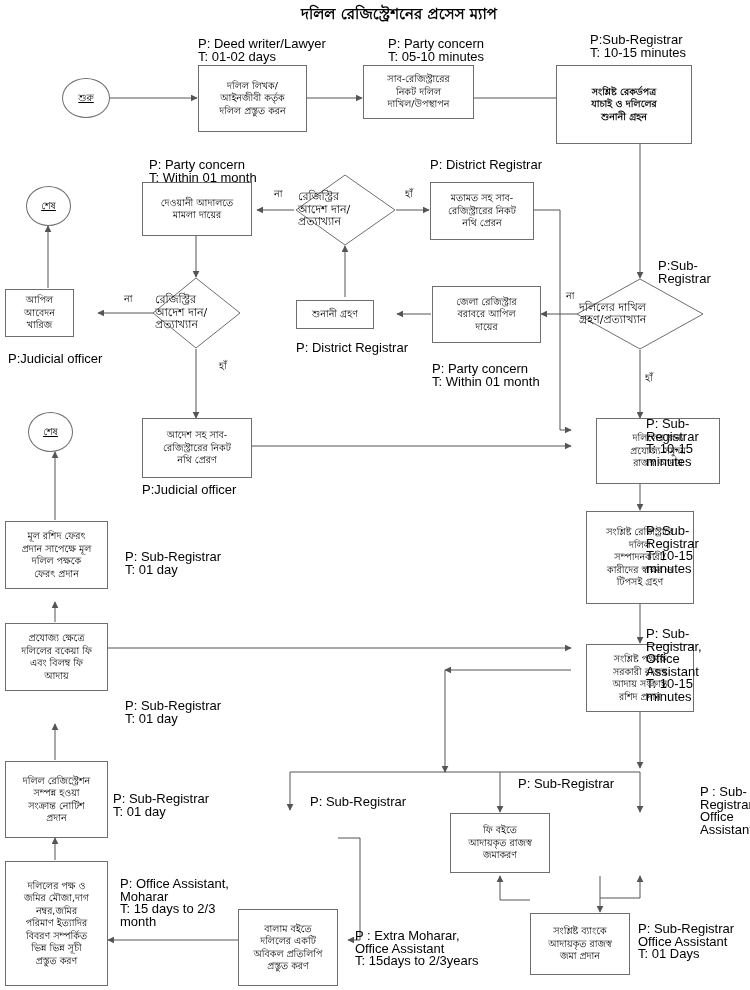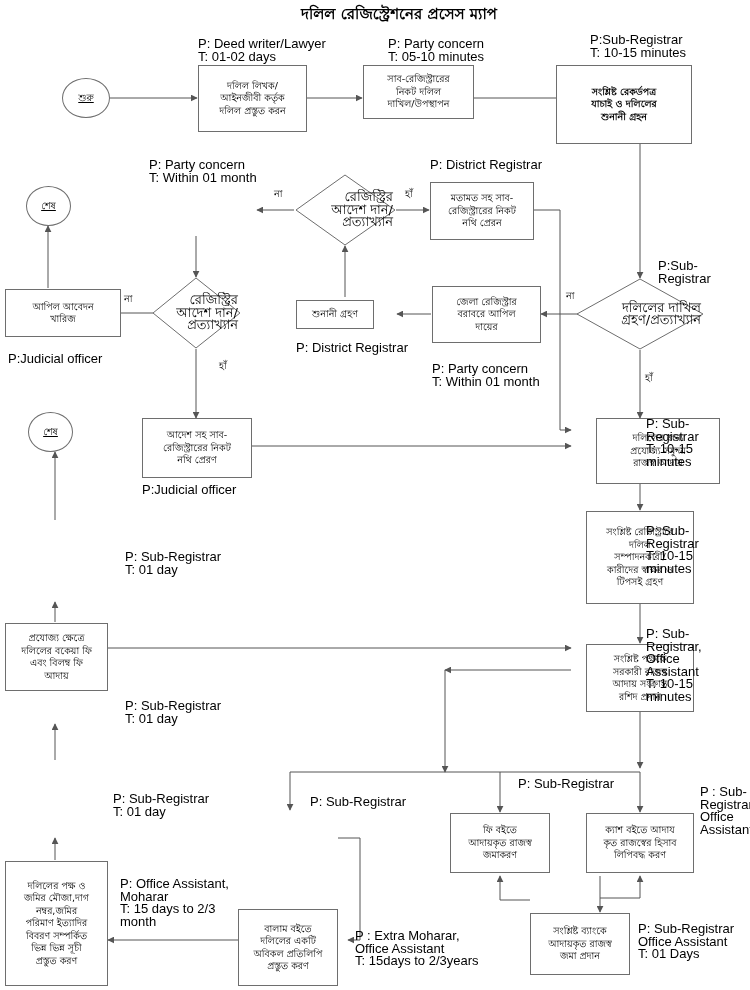--- a/index.html
+++ b/index.html
@@ -38,23 +38,23 @@
     font-size:9.5px;
     text-decoration:underline;
   }
   .node.diamond{
     border:none;background:transparent;
   }
   .dia-shape{
     position:absolute;left:0;top:0;width:100%;height:100%;
   }
   .dia-label{
-    position:relative;z-index:2;width:100%;text-align:right;
+    position:relative;z-index:2;width:100%;text-align:left;
     font-family:"DejaVu Sans","Liberation Sans",sans-serif;
-    font-size:13px;line-height:12.5px;white-space:pre-line;
+    font-size:11px;line-height:12.5px;white-space:pre-line;
   }
   .ann{
     position:absolute;
     font-family:"Liberation Sans","DejaVu Sans",sans-serif;
     font-size:13px;
     line-height:12.5px;
     white-space:pre-line;
     color:#000;
   }
   .edgelabel{
@@ -195,35 +195,37 @@
 প্রত্যাখ্যান</div>
   </div>
   <div class="edgelabel" style="left:274px;top:188px;">না</div>
   <div class="edgelabel" style="left:405px;top:188px;">হাঁ</div>
 
   <div class="node" style="left:430px;top:182px;width:104px;height:58px;">মতামত সহ সাব-
 রেজিস্ট্রারের নিকট
 নথি প্রেরন</div>
   <div class="ann" style="left:430px;top:159px;">P: District Registrar</div>
 
+  <div class="node" style="left:142px;top:182px;width:110px;height:54px;">দেওয়ানী আদালতে
+মামলা দায়ের</div>
   <div class="ann" style="left:149px;top:159px;">P: Party concern
 T: Within 01 month</div>
 
   <div class="node diamond" style="left:152px;top:277px;width:89px;height:72px;">
     <svg class="dia-shape" viewBox="0 0 89 72" preserveAspectRatio="none">
       <polygon points="44,1 88,36 44,71 1,36" fill="#fff" stroke="#6e6e6e" stroke-width="1"></polygon>
     </svg>
     <div class="dia-label">রেজিস্ট্রির
 আদেশ দান/
 প্রত্যাখ্যান</div>
   </div>
   <div class="edgelabel" style="left:124px;top:293px;">না</div>
   <div class="edgelabel" style="left:219px;top:360px;">হাঁ</div>
 
-  <div class="node" style="left:5px;top:289px;width:116px;height:48px;">আপিল আবেদন
+  <div class="node" style="left:5px;top:289px;width:69px;height:48px;">আপিল আবেদন
 খারিজ</div>
   <div class="ann" style="left:8px;top:353px;">P:Judicial officer</div>
 
   <div class="node ellipse" style="left:26px;top:186px;width:45px;height:40px;">শেষ</div>
 
   <div class="node" style="left:142px;top:418px;width:110px;height:60px;">আদেশ সহ সাব-
 রেজিস্ট্রারের নিকট
 নথি প্রেরণ</div>
   <div class="ann" style="left:142px;top:484px;">P:Judicial officer</div>
 
@@ -249,32 +251,40 @@
 সরকারী রাজস্ব
 আদায় সংক্রান্ত
 রশিদ প্রদান</div>
   <div class="ann" style="left:646px;top:628px;">P: Sub-
 Registrar,
 Office
 Assistant
 T: 10-15
 minutes</div>
 
+  <div class="node" style="left:5px;top:521px;width:103px;height:68px;">মূল রশিদ ফেরৎ
+প্রদান সাপেক্ষে মূল
+দলিল পক্ষকে
+ফেরৎ প্রদান</div>
   <div class="ann" style="left:125px;top:551px;">P: Sub-Registrar
 T: 01 day</div>
 
   <div class="node ellipse" style="left:28px;top:412px;width:45px;height:40px;">শেষ</div>
 
   <div class="node" style="left:5px;top:623px;width:103px;height:68px;">প্রযোজ্য ক্ষেত্রে
 দলিলের বকেয়া ফি
 এবং বিলম্ব ফি
 আদায়</div>
   <div class="ann" style="left:125px;top:700px;">P: Sub-Registrar
 T: 01 day</div>
 
+  <div class="node" style="left:5px;top:761px;width:103px;height:77px;">দলিল রেজিস্ট্রেশন
+সম্পন্ন হওয়া
+সংক্রান্ত নোটিশ
+প্রদান</div>
   <div class="ann" style="left:113px;top:793px;">P: Sub-Registrar
 T: 01 day</div>
 
   <div class="node" style="left:5px;top:861px;width:103px;height:125px;">দলিলের পক্ষ ও
 জমির মৌজা,দাগ
 নম্বর,জমির
 পরিমাণ ইত্যাদির
 বিবরণ সম্পর্কিত
 ভিন্ন ভিন্ন সূচী
 প্রস্তুত করণ</div>
@@ -291,23 +301,20 @@
 প্রস্তুত করণ</div>
   <div class="ann" style="left:355px;top:930px;">P : Extra Moharar,
 Office Assistant
 T: 15days to 2/3years</div>
 
   <div class="node" style="left:450px;top:813px;width:100px;height:60px;">ফি বইতে
 আদায়কৃত রাজস্ব
 জমাকরণ</div>
   <div class="ann" style="left:518px;top:778px;">P: Sub-Registrar</div>
 
-  <div class="node" style="left:586px;top:813px;width:108px;height:60px;">ক্যাশ বইতে আদায
-কৃত রাজস্বের হিসাব
-লিপিবদ্ধ করণ</div>
   <div class="ann" style="left:700px;top:786px;">P : Sub-
 Registrar,
 Office
 Assistant</div>
 
   <div class="node" style="left:530px;top:913px;width:100px;height:62px;">সংশ্লিষ্ট ব্যাংকে
 আদায়কৃত রাজস্ব
 জমা প্রদান</div>
   <div class="ann" style="left:638px;top:923px;">P: Sub-Registrar
 Office Assistant

